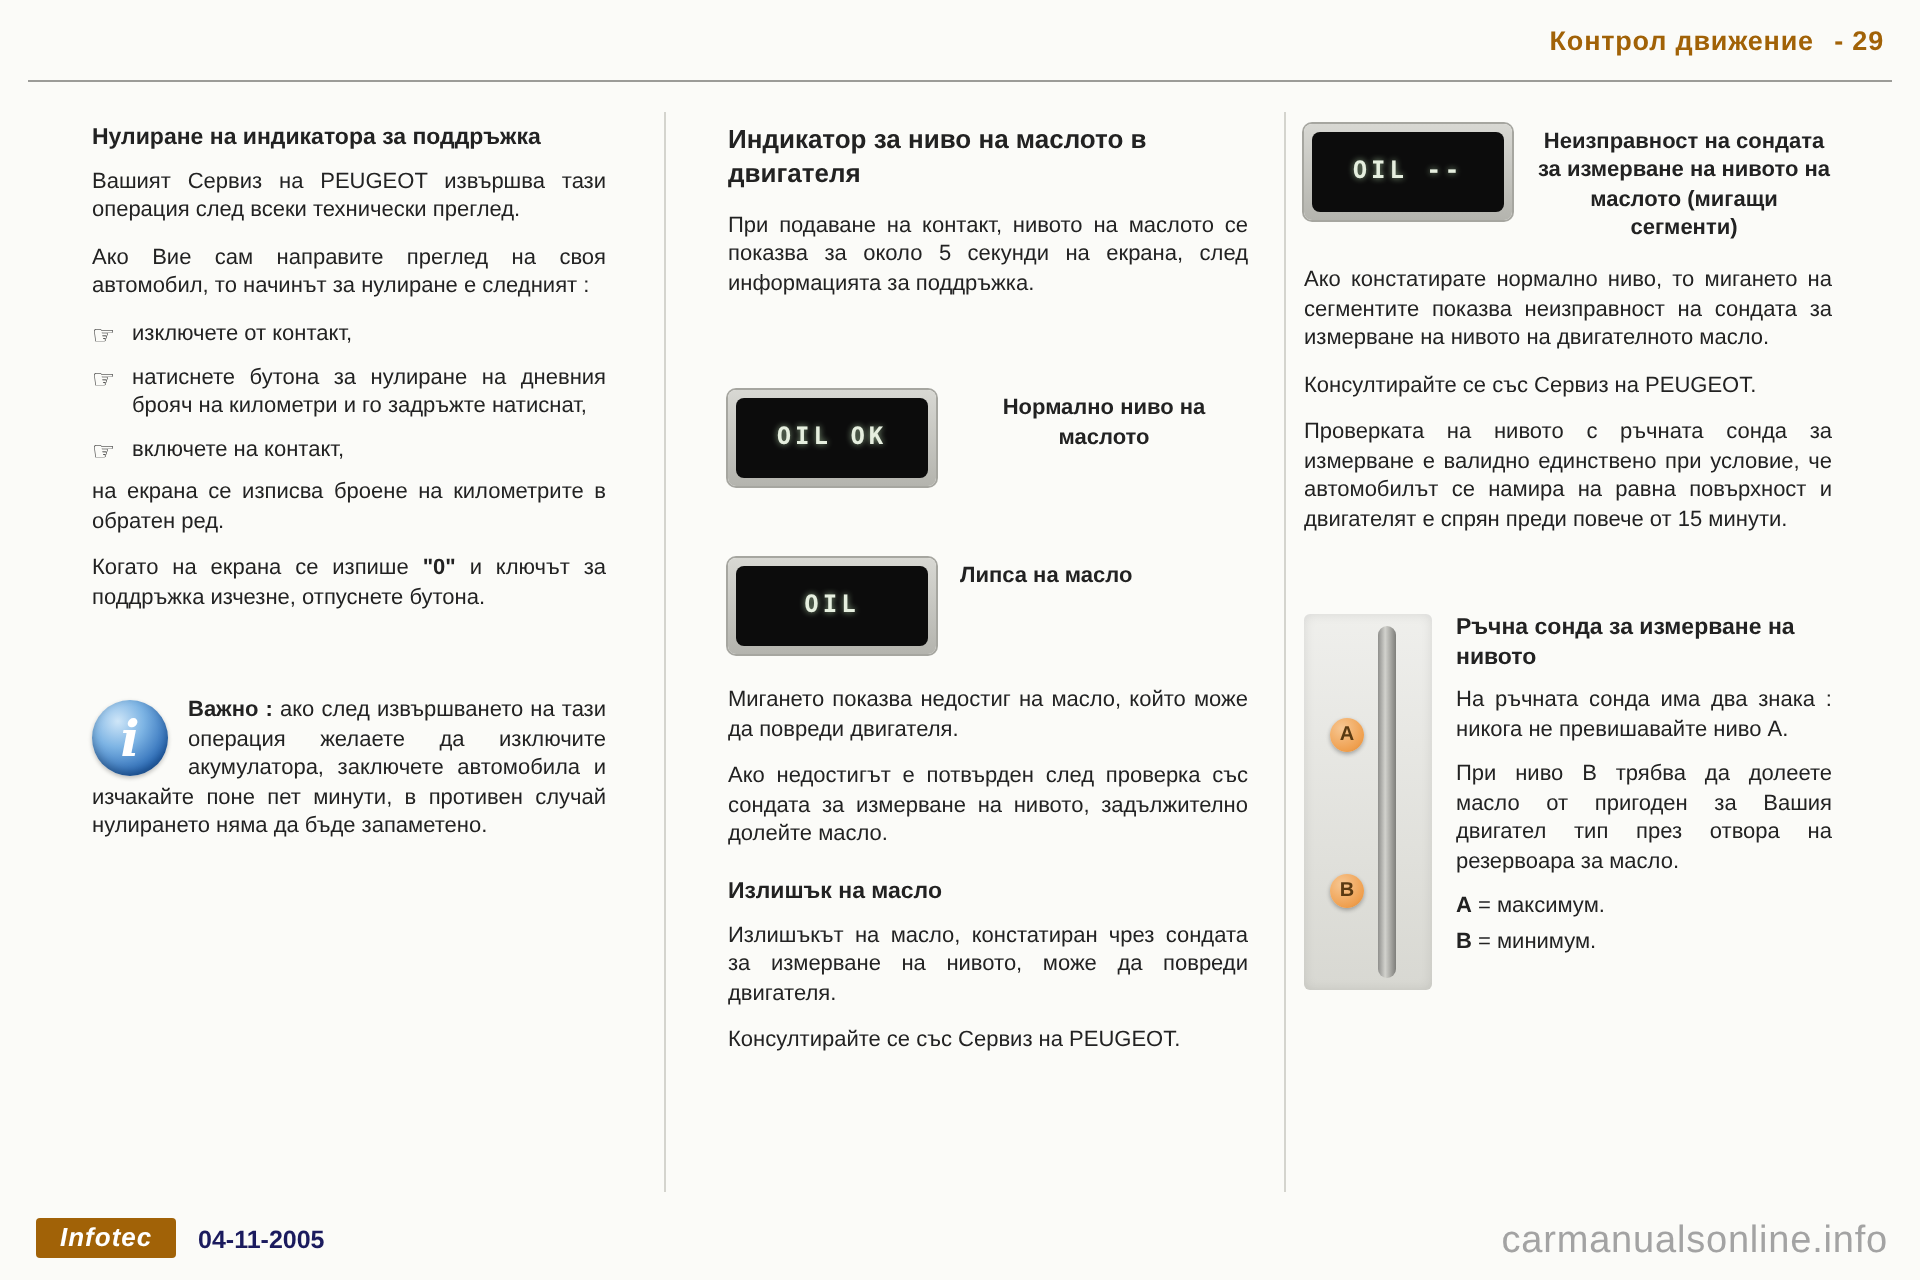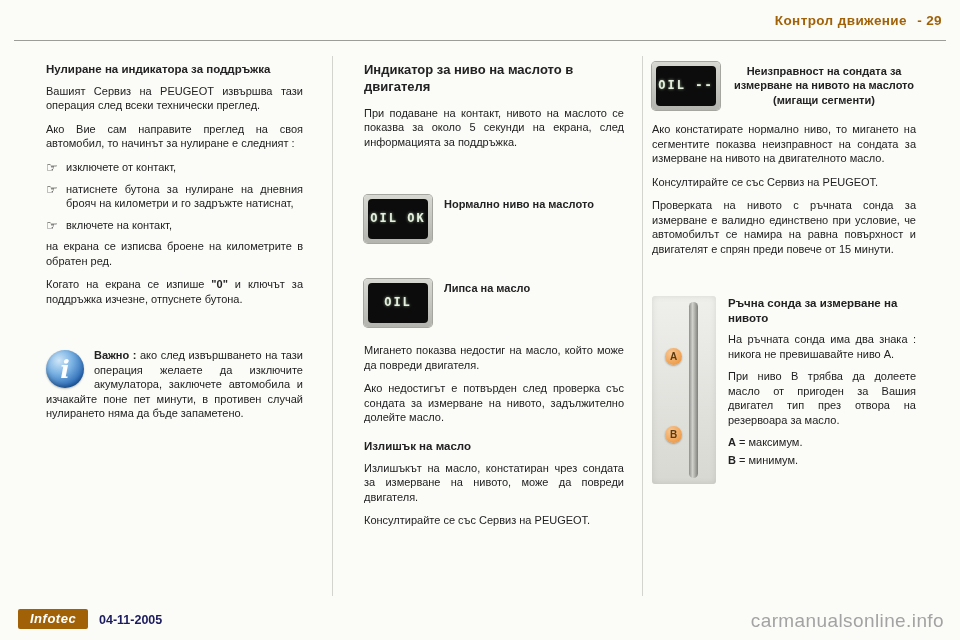--- a/index.html
+++ b/index.html
@@ -30,21 +30,21 @@
   .hand { position:absolute; left:0; top:-1px; font-size:13px; color:#111; }
 
   .info-box { margin-top:42px; }
   .info-icon { float:left; width:38px; height:38px; border-radius:50%; margin:2px 10px 3px 0;
     background: radial-gradient(circle at 34% 28%, #cfe6f8 0%, #7db4e4 35%, #2767b4 75%, #1b4f92 100%);
     color:#fff; font-family:"DejaVu Serif", serif; font-style:italic; font-weight:bold; font-size:25px;
     display:flex; align-items:center; justify-content:center;
     box-shadow: inset 0 -2px 4px rgba(0,0,0,0.25), 0 1px 2px rgba(0,0,0,0.25); }
 
   .fig { display:flex; align-items:flex-start; }
-  .lcd-frame { flex:0 0 auto; width:68px; height:48px; background:linear-gradient(#d8d8d3,#b4b4ae);
+  .lcd-frame { flex:0 0 auto; width:104px; height:48px; background:linear-gradient(#d8d8d3,#b4b4ae);
     border-radius:4px; padding:4px; box-shadow:0 0 0 1px #a6a6a0;text-align:center; }
   .lcd { width:100%; height:100%; background:#0c0c0c; border-radius:4px;
     display:flex; align-items:center; justify-content:center; }
   .lcd-text { font-family:"DejaVu Sans Mono", monospace; font-weight:bold; font-size:12px;
     letter-spacing:2px; color:#e6efdf; text-shadow:0 0 3px rgba(215,255,205,0.65); white-space:nowrap; }
   .fig-label { font-weight:bold; padding-left:12px; padding-top:2px; line-height:1.3; text-align:center; }
 
   .fig-ok  { margin-top:46px; }
   .fig-low { margin-top:36px; margin-bottom:16px; }
   .fig-fault { margin-bottom:12px; }

